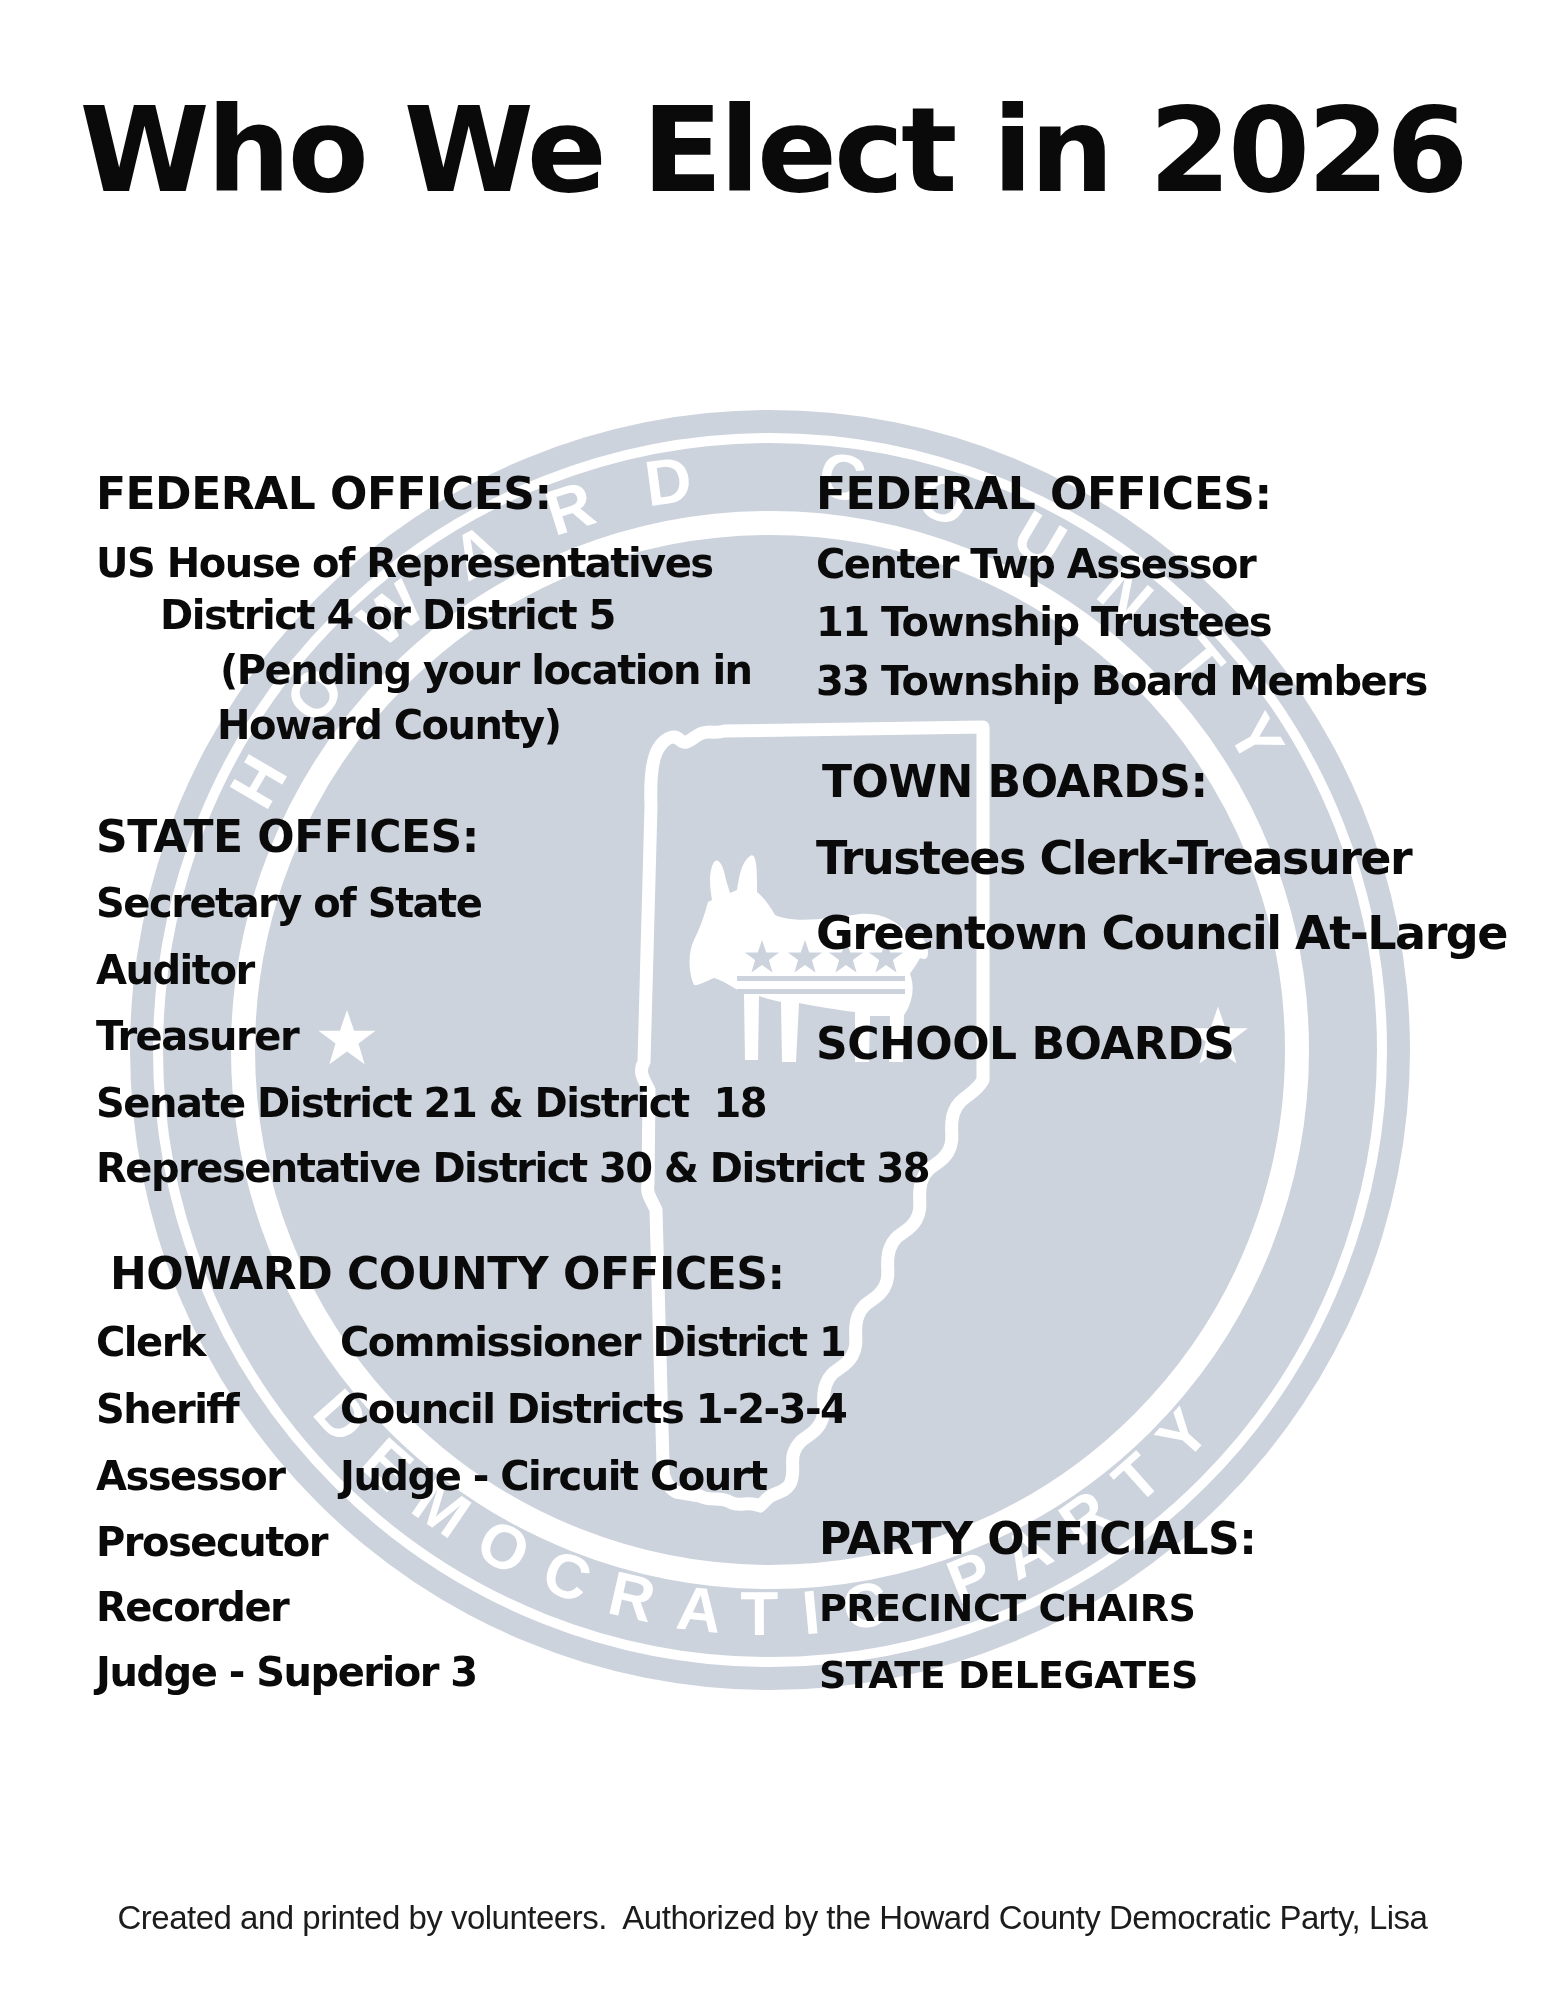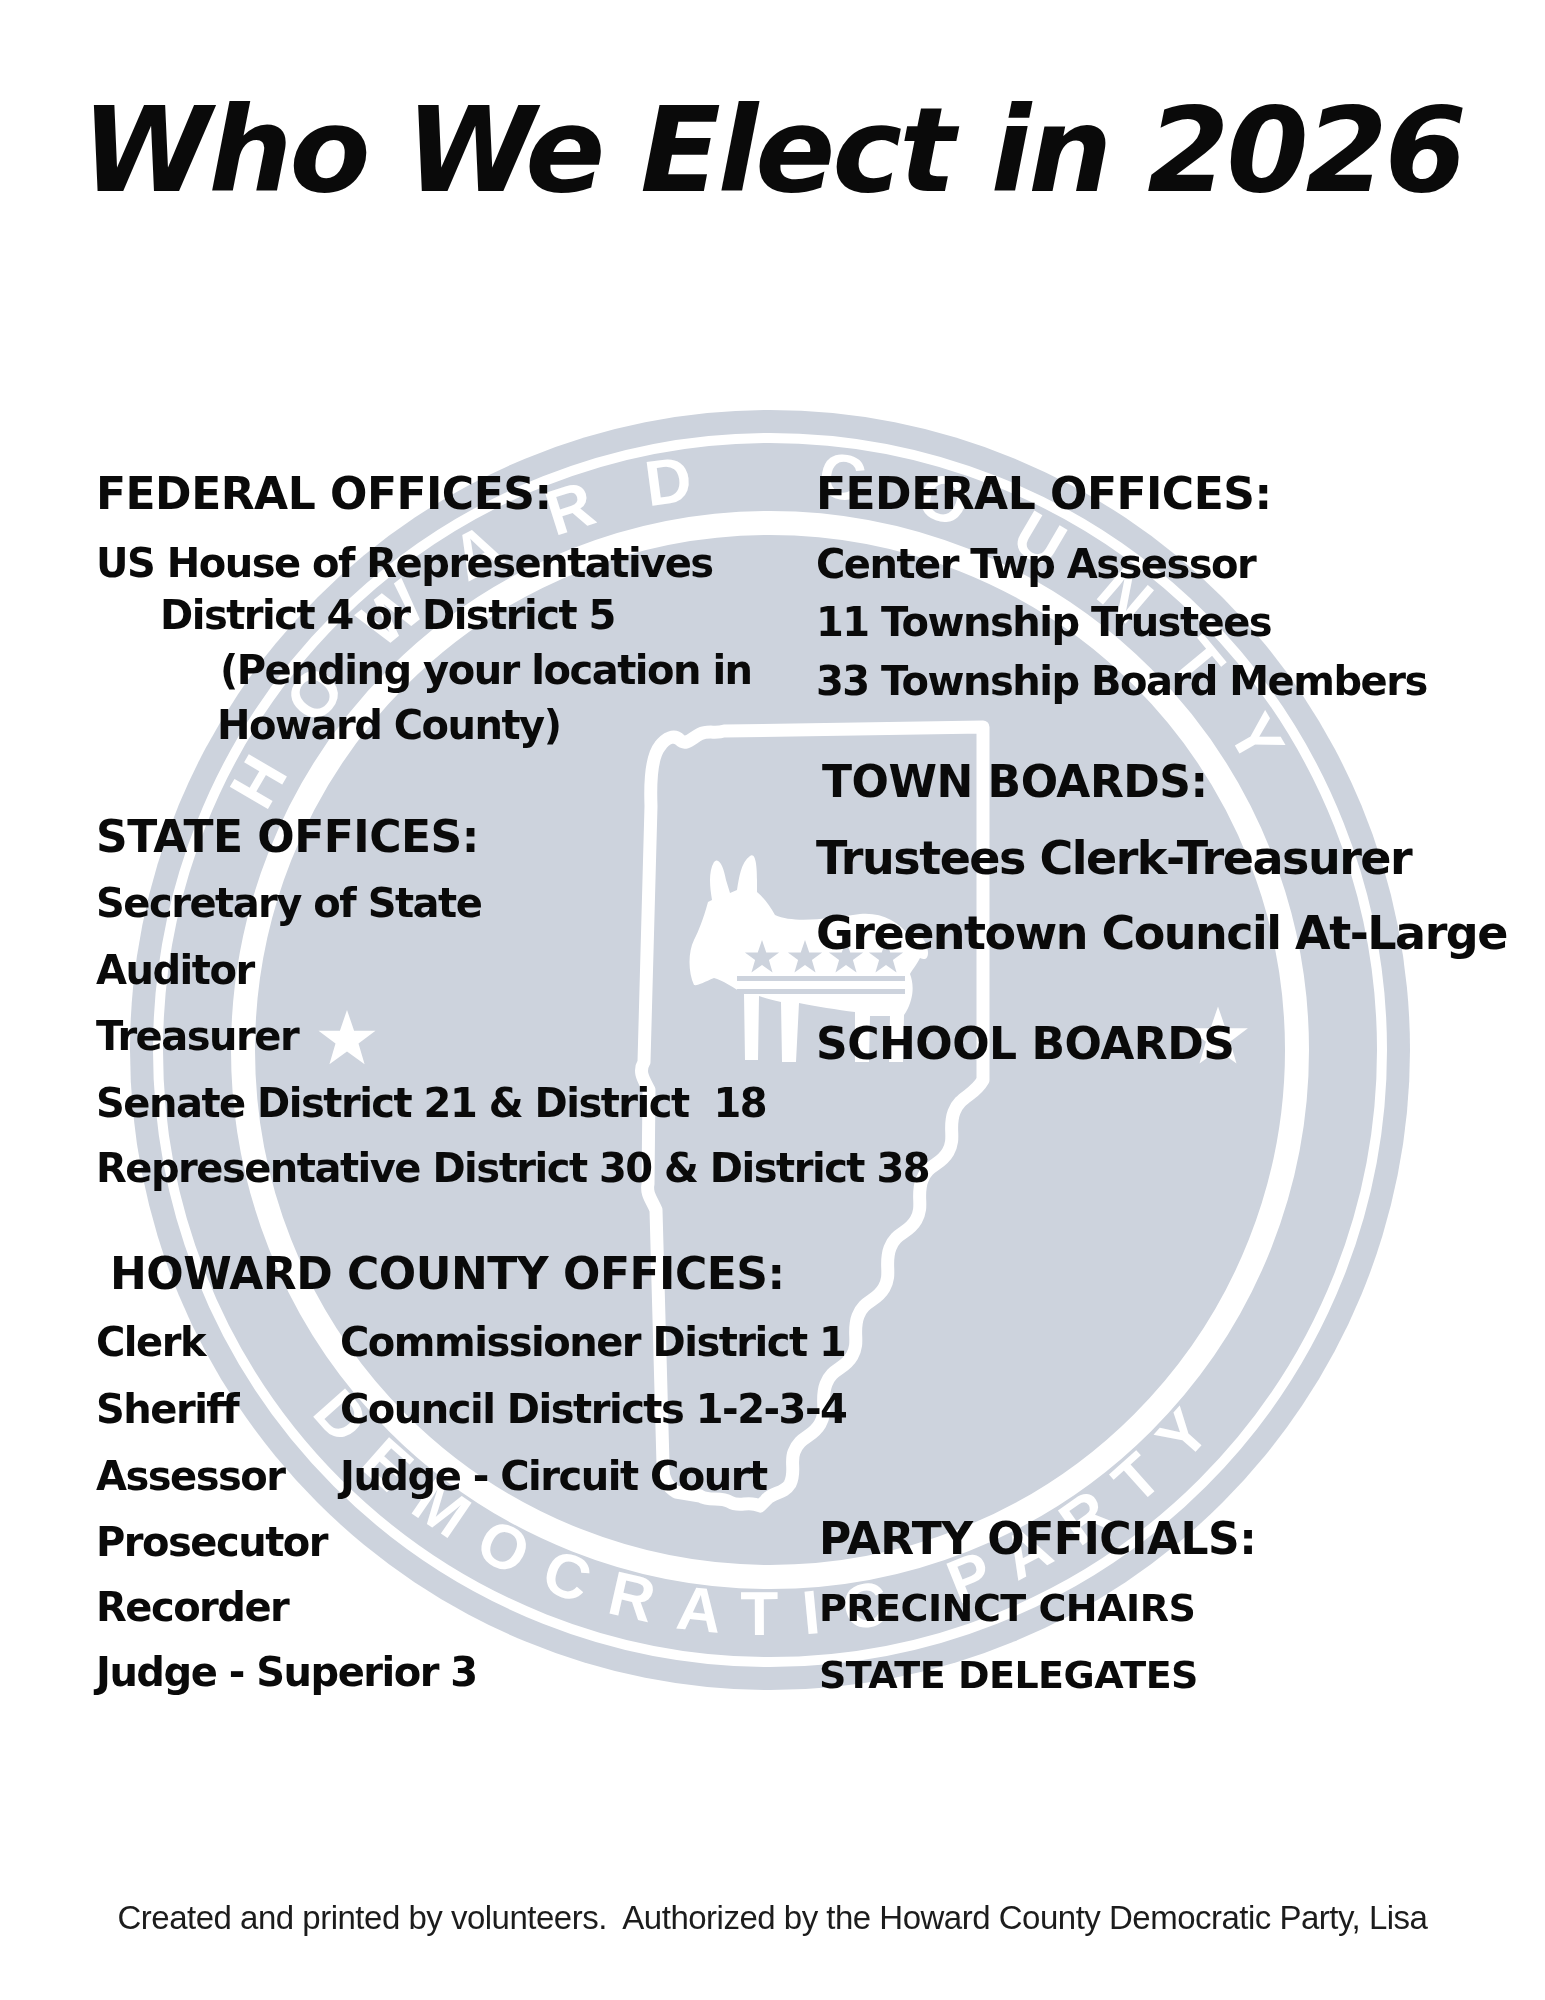--- a/index.html
+++ b/index.html
@@ -12,21 +12,20 @@
     font-family:"DejaVu Sans", sans-serif;
     color:#0a0a0a;
   }
   .wm{position:absolute;left:0;top:0;z-index:0;}
   .txt{position:relative;z-index:1;}
   .title{
     position:absolute;left:0;right:0;top:81px;
     text-align:center;
     font-weight:700;font-size:118px;letter-spacing:-3px;
     white-space:pre;
-    font-style:italic;
   }
   .subtitle{
     position:absolute;left:0;right:0;top:253px;
     text-align:center;
     font-weight:700;font-size:62px;letter-spacing:-1.5px;
     line-height:100px;white-space:pre;
   }
   .h{
     position:absolute;
     font-weight:700;font-size:44px;letter-spacing:-0.5px;

